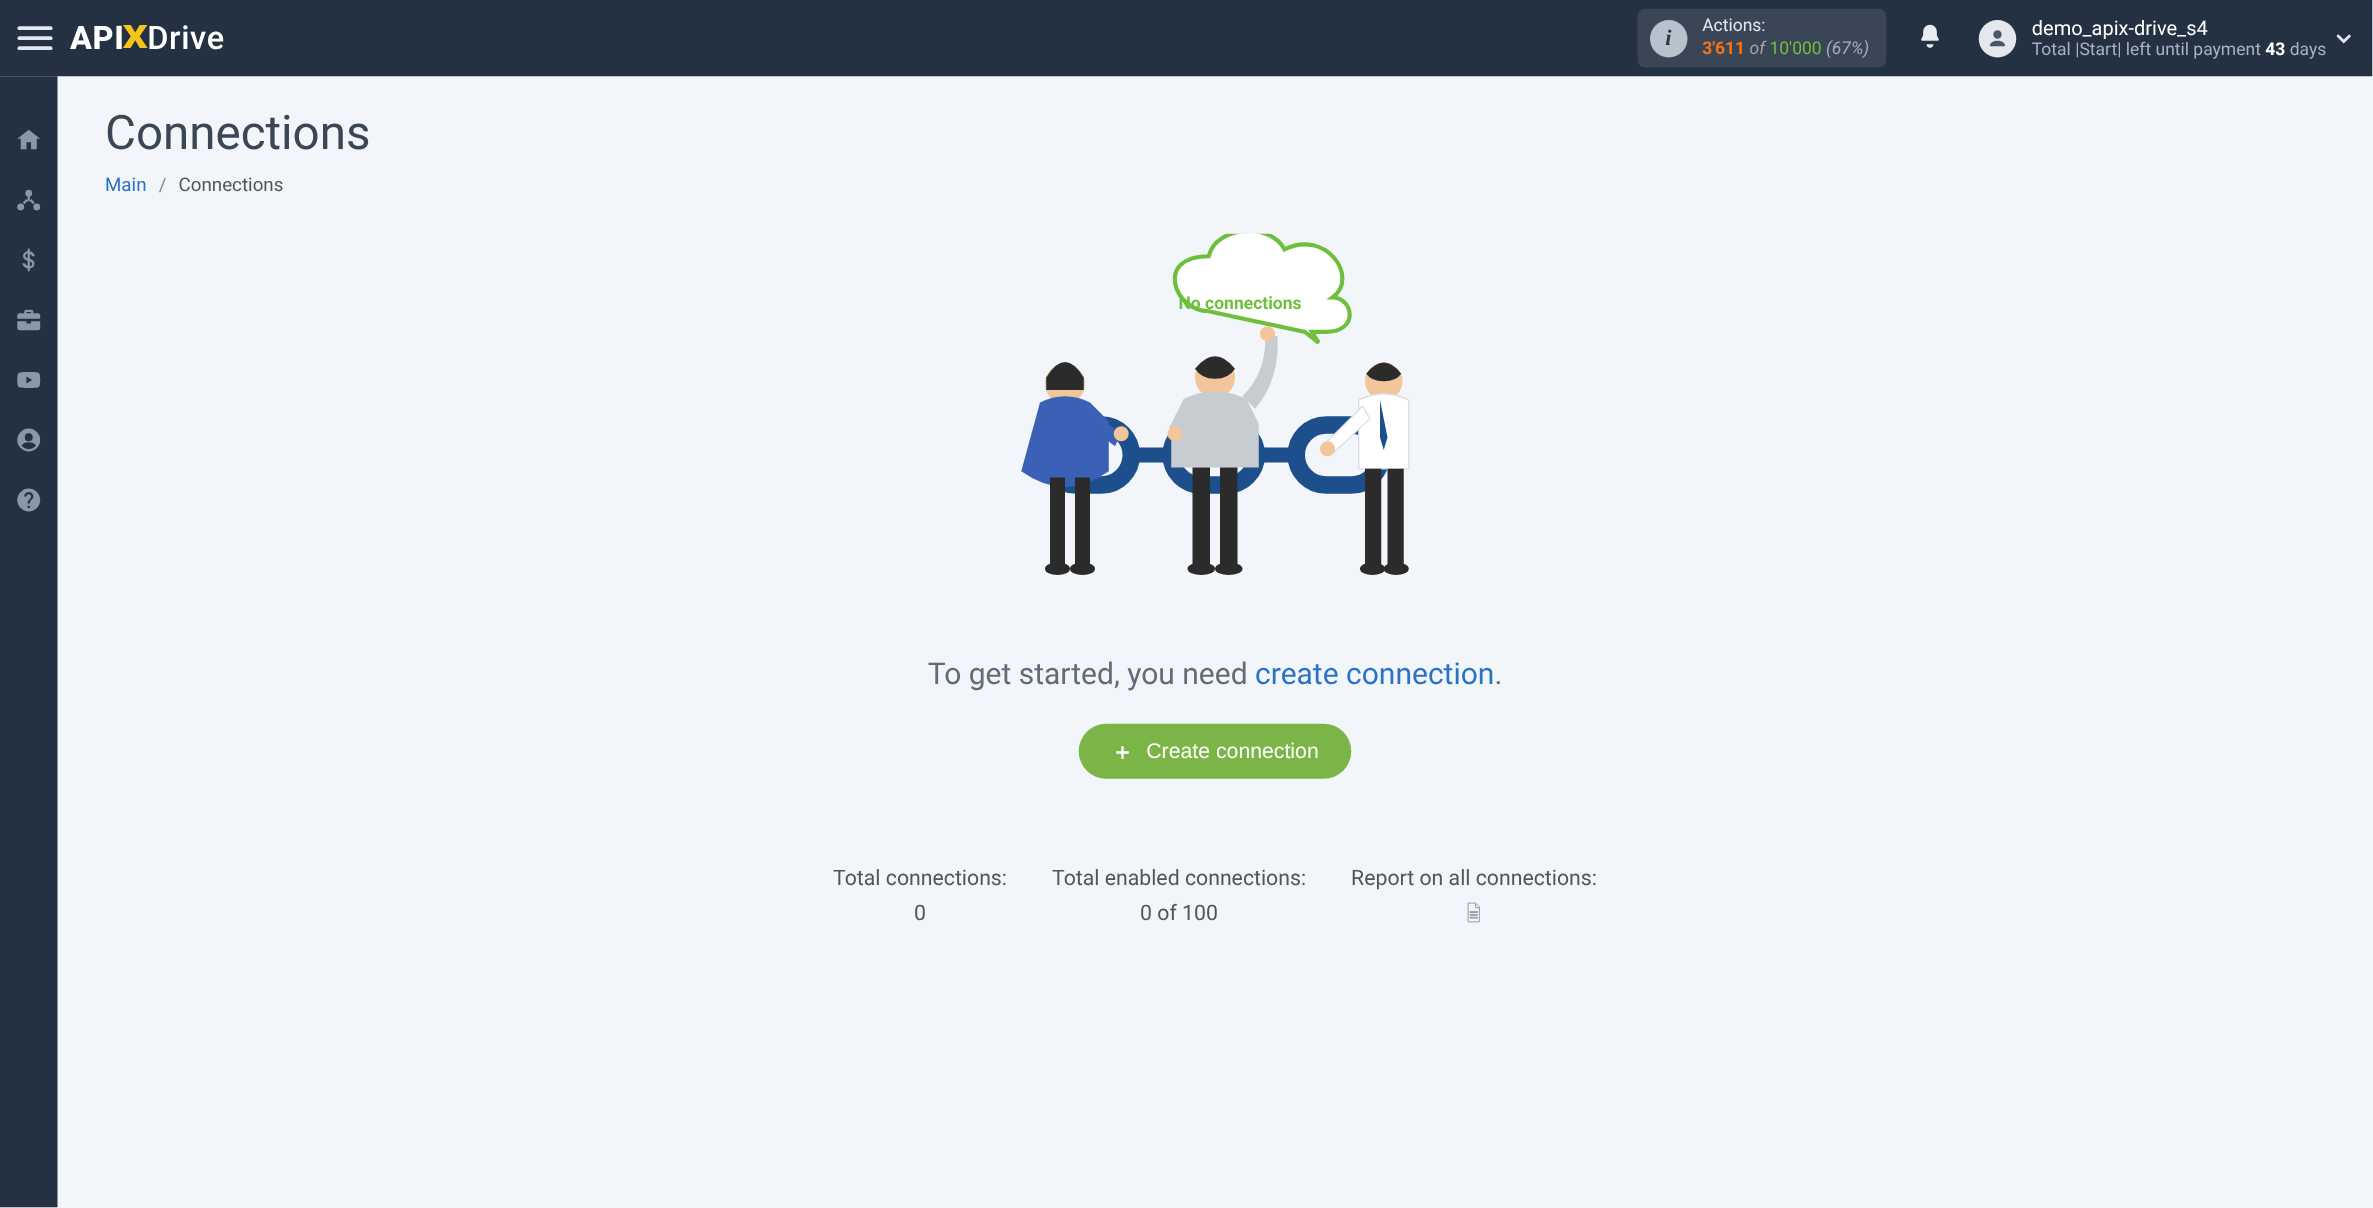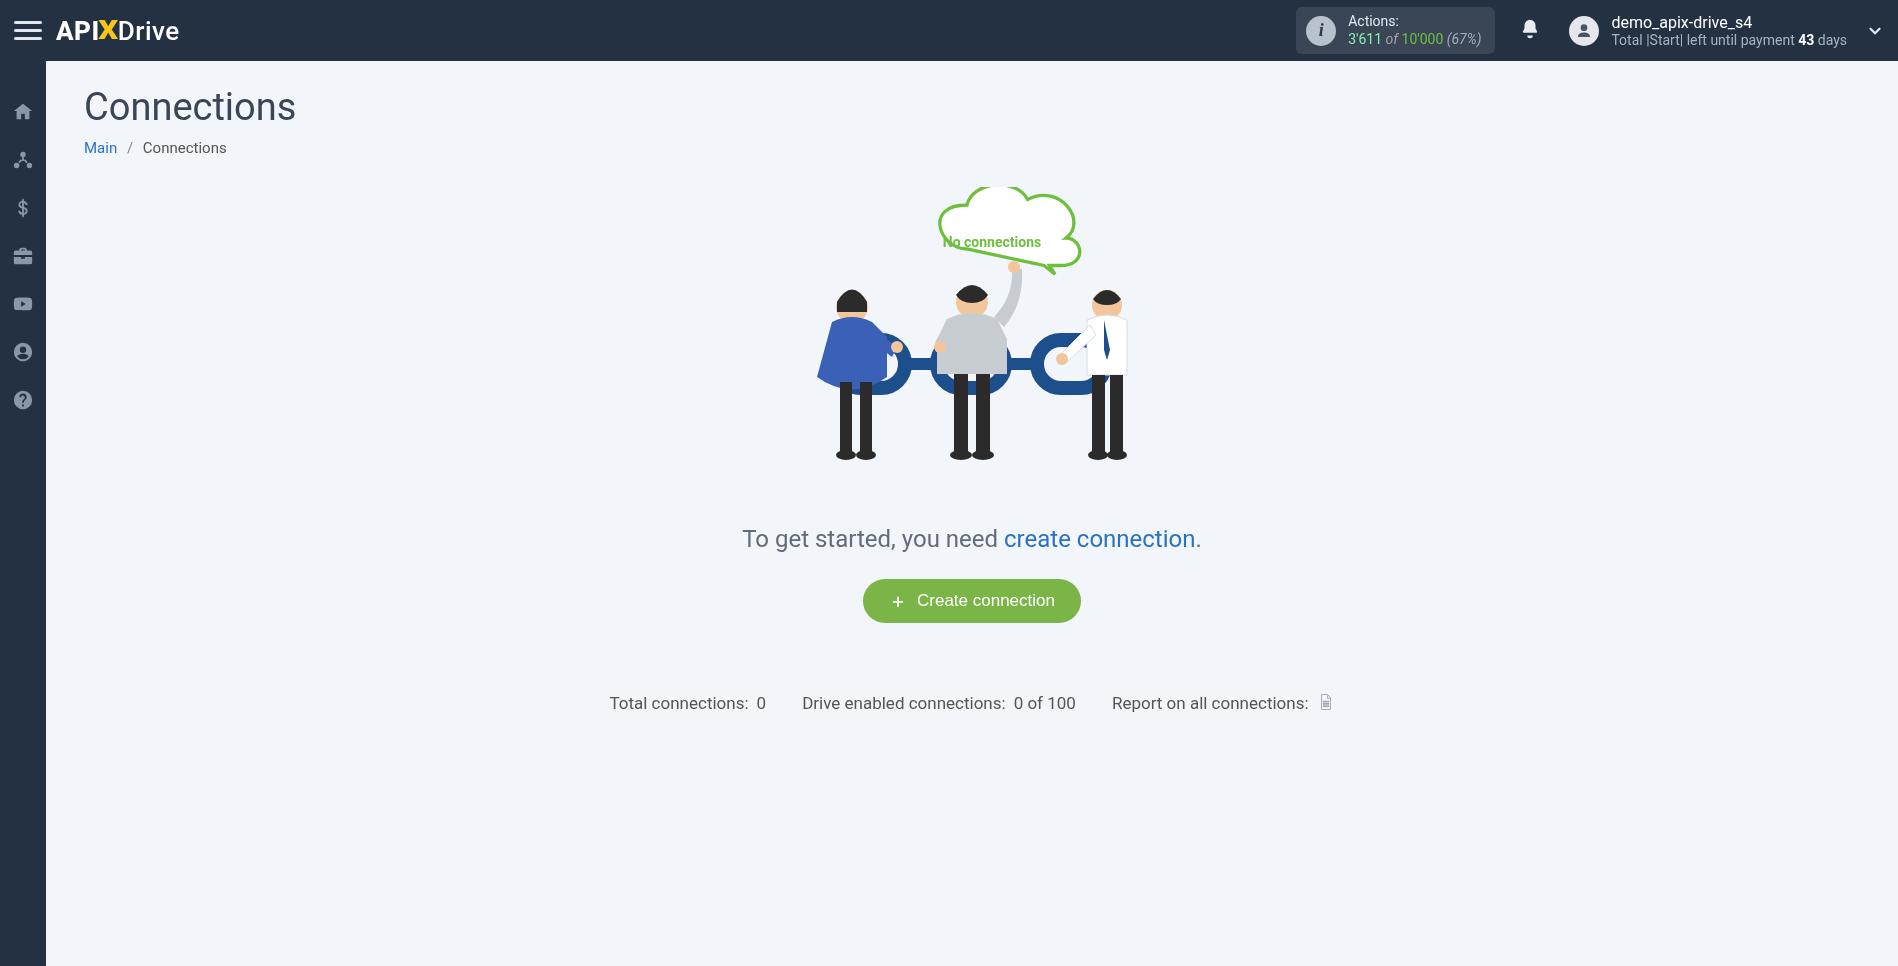--- a/index.html
+++ b/index.html
@@ -35,31 +35,31 @@
     border-radius:6px;
     padding:6px 14px 6px 10px;
     display:flex; align-items:center; gap:12px;
     margin-right: 24px;
   }
   .info-circle {
     width:30px;height:30px;border-radius:50%;background:#b8c2cc;display:flex;align-items:center;justify-content:center;color:#2d3748;font-weight:900;font-style:italic;font-family:Georgia,serif;font-size:18px;
   }
   .actions-text { font-size:14px; line-height:1.25; }
   .actions-text .lbl { color:#e2e8f0; }
-  .actions-text .used { color:#86efac; font-weight:400;}
+  .actions-text .used { color:#f97316; font-weight:700;}
   .actions-text .of { color:#a3a3a3; font-style:italic;}
   .actions-text .total { color:#6fbf3f; }
   .actions-text .pct { color:#a0aec0; font-style:italic;}
 
   .bell { width:22px; color:#e9edf2; margin-right:28px; cursor:pointer; }
   .avatar-circ {
     width:30px;height:30px;border-radius:50%;background:#e4e8ed;display:flex;align-items:center;justify-content:center;margin-right:12px;
   }
   .avatar-circ svg { width:18px;height:18px;fill:#4a5568;}
-  .user-block { line-height:1.2; margin-right:19px; }
+  .user-block { line-height:1.2; margin-right:5px; }
   .user-block .name { color:#fff; font-size:16px; }
   .user-block .sub { color:#a7b3c2; font-size:14px; }
   .user-block .sub b { color:#fff; font-weight:700;}
   .chevron-down { width:18px;height:18px; stroke:#e2e8f0; cursor:pointer; }
 
   
   .shell { display:flex; height: calc(100% - 61px); }
   .sidebar {
     width:46px; background:#243142; display:flex; flex-direction:column; align-items:center; padding-top:40px; gap:26px;
   }
@@ -82,21 +82,21 @@
   .lead a { color:#2a72c4; text-decoration:none; }
 
   .cta {
     display:inline-flex; align-items:center; gap:10px;
     background:#7bb547; color:#fff; border:none; border-radius:24px;
     padding:12px 26px; font-size:17px; margin-top:26px; cursor:pointer;
   }
   .cta .plus { font-weight:900; font-size:18px; line-height:1;}
 
   .stats-row { margin-top:70px; display:flex; justify-content:center; gap:36px; color:#555; font-size:17px; align-items:center;}
-  .stats-row .item { display:flex; align-items:center; gap:8px;}
+  .stats-row .item { display:flex; align-items:center; gap:8px;flex-direction:column;}
   .doc-icon { width:18px;height:20px; color:#8a97a8;}
 </style>
 </head>
 <body>
 
 <div class="header">
   <div class="hamburger">
     <span></span>
       <span></span>
       <span></span>
@@ -258,21 +258,21 @@
         <span class="plus">＋</span>
         <span>Create connection</span>
       </button>
 
       <div class="stats-row">
         <div class="item">
           <span>Total connections:</span>
           <span>0</span>
         </div>
         <div class="item">
-          <span>Drive enabled connections:</span>
+          <span>Total enabled connections:</span>
           <span>0 of 100</span>
         </div>
         <div class="item">
           <span>Report on all connections:</span>
           <span class="doc-icon">
             <svg viewBox="0 0 24 24" fill="currentColor">
                 <path d="M6 2h8l4 4v16H6zM14 3v4h4M8 11h8v1H8zm0 3h8v1H8zm0 3h8v1H8z" stroke="currentColor" stroke-width="1" fill="none"></path>
               </svg>
           </span>
         </div>

